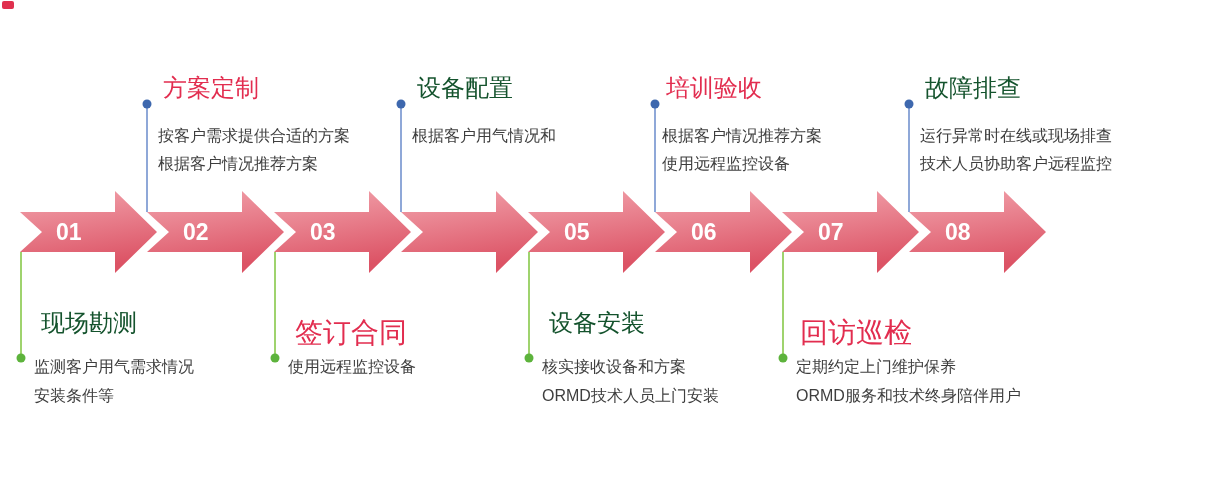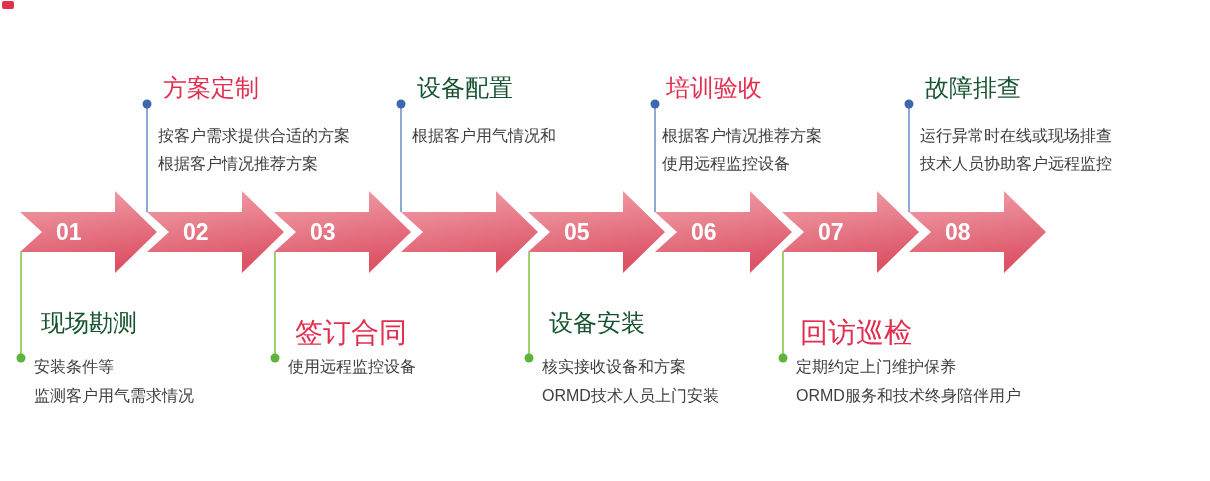--- a/index.html
+++ b/index.html
@@ -72,22 +72,22 @@
   <div class="num" style="left:56px">01</div>
   <div class="num" style="left:183px">02</div>
   <div class="num" style="left:310px">03</div>
   <div class="num" style="left:564px">05</div>
   <div class="num" style="left:691px">06</div>
   <div class="num" style="left:818px">07</div>
   <div class="num" style="left:945px">08</div>
 
   <div class="title bottom t-dark" style="left:41px">现场勘测</div>
   <div class="desc bottom" style="left:34px">
+    <div>监测客户用气需求情况</div>
     <div>安装条件等</div>
-    <div>监测客户用气需求情况</div>
   </div>
 
   <div class="title top t-red" style="left:163px">方案定制</div>
   <div class="desc top" style="left:158px">
     <div>按客户需求提供合适的方案</div>
     <div>根据客户情况推荐方案</div>
   </div>
 
   <div class="title bottom big t-red" style="left:295px">签订合同</div>
   <div class="desc bottom" style="left:288px">

